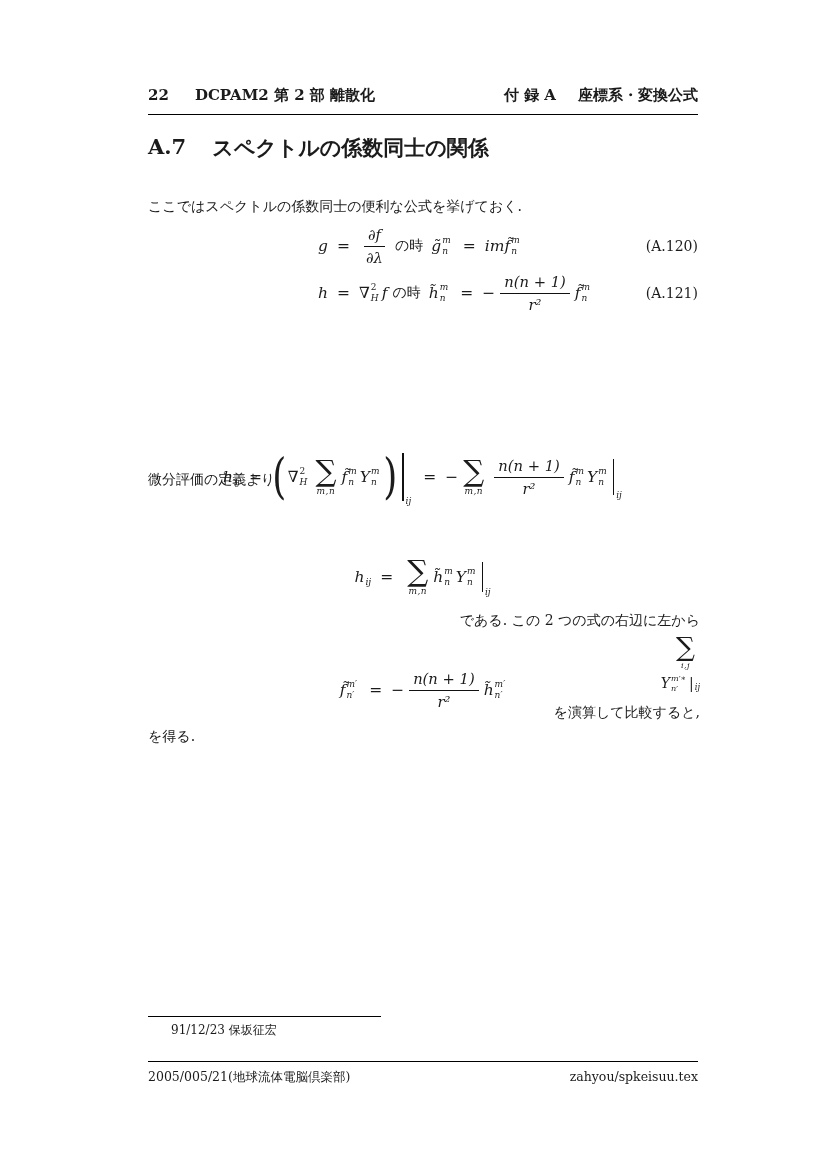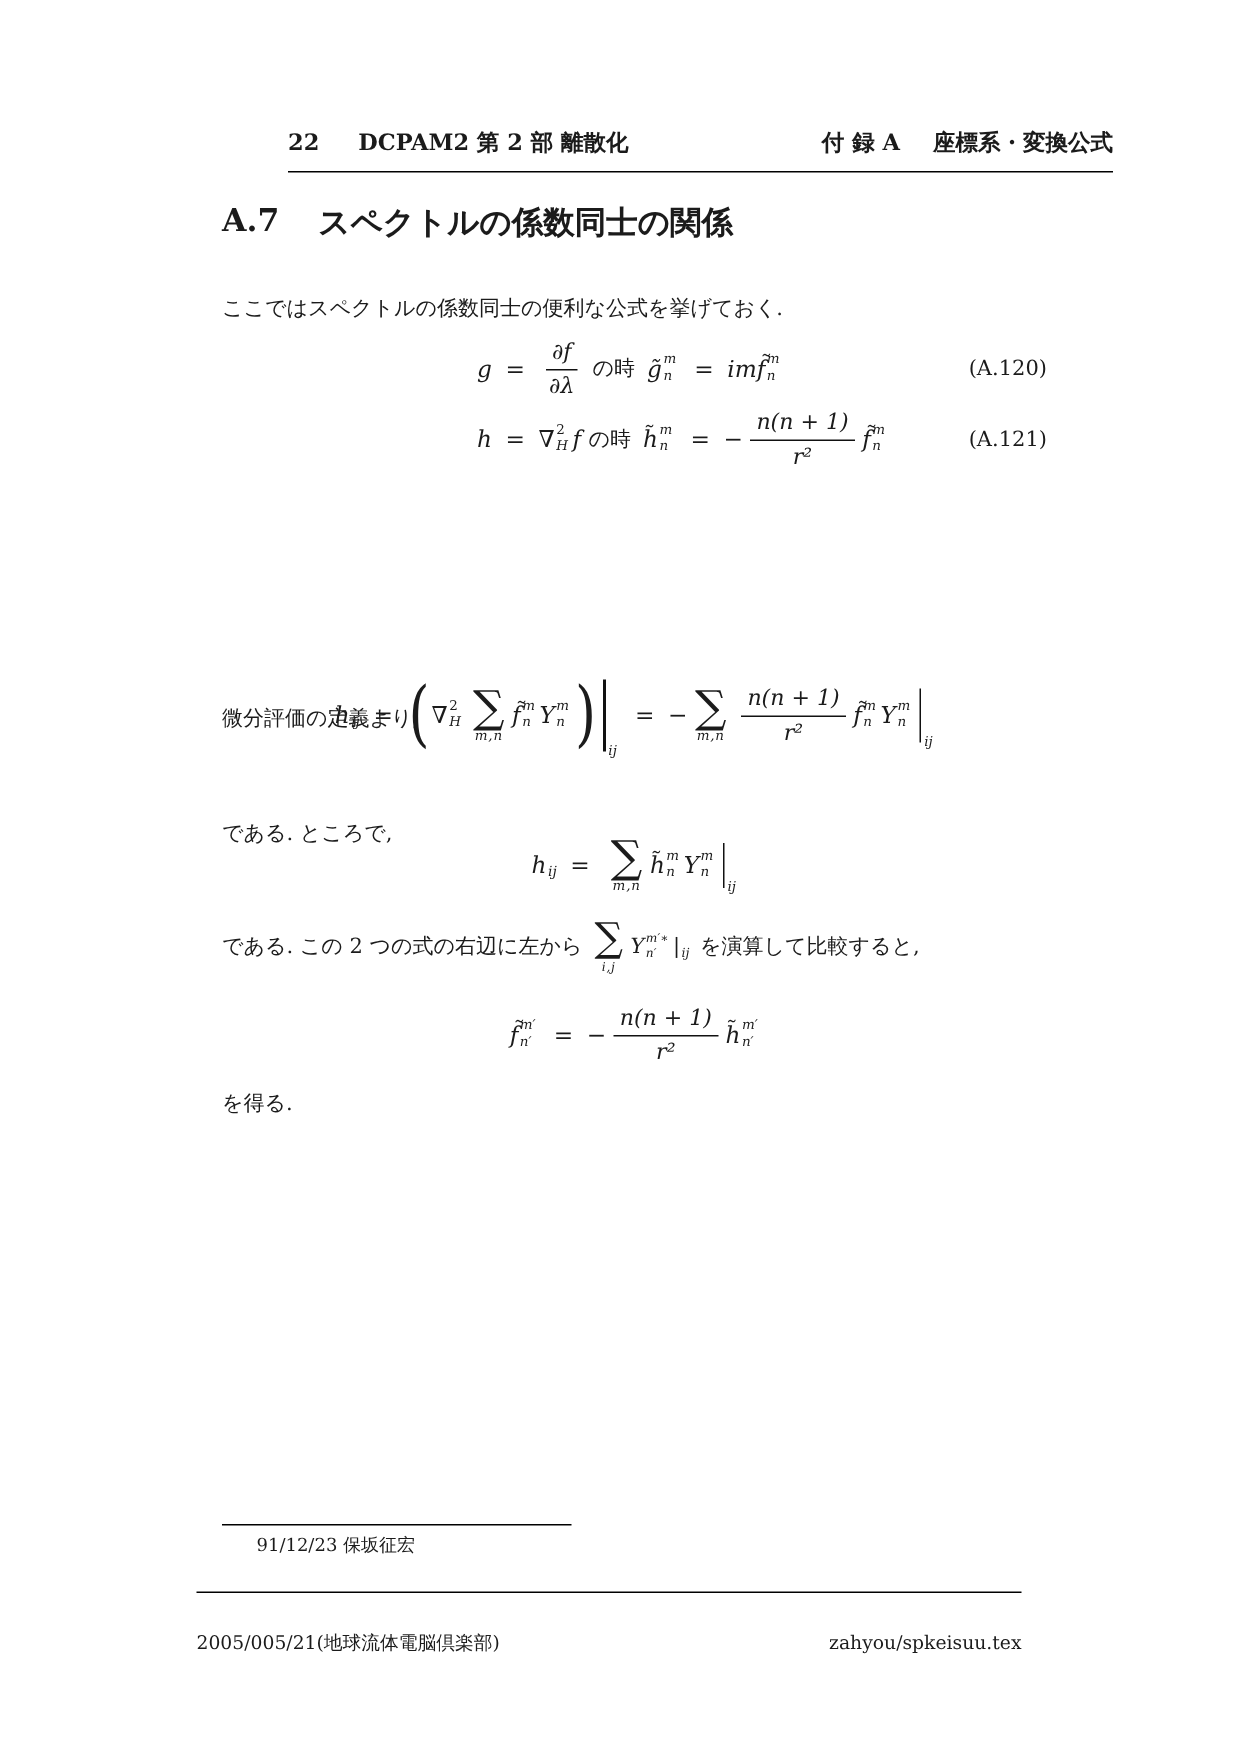--- a/index.html
+++ b/index.html
@@ -9,37 +9,37 @@
     background: #ffffff;
     color: #1b1b1b;
     font-family: "DejaVu Serif", "Liberation Serif", serif;
     overflow: hidden;
   }
   
   .header {
     position: absolute; left: 148px; top: 86px; width: 550px;
     display: flex; justify-content: space-between; align-items: baseline;
     font-weight: bold; font-size: 15px;
-    padding-bottom: 9px; border-bottom: 1.6px solid #000; margin-left: 44px;
+    padding-bottom: 9px; border-bottom: 1.6px solid #000;
   }
   .h-left  { display: flex; gap: 26px; }
   .h-right { display: flex; gap: 22px; }
   
   .section-title {
     position: absolute; left: 148px; top: 134px; width: 550px;
     margin: 0; font-size: 21px; font-weight: bold; display: flex; gap: 26px;
   }
   
   .para { position: absolute; left: 148px; width: 552px; font-size: 14px; line-height: 29px; }
   .p-intro      { top: 178px; }
   .p-proof      { top: 359px; }
   .p-proof .line{ white-space: nowrap; }
   .p-deriv      { top: 422px; margin-top: 43px; }
   .p-dearu1     { top: 528px; }
-  .p-compare    { top: 606px; height: 50px; display: flex; align-items: center; white-space: nowrap; }
+  .p-compare    { top: 606px; height: 50px; display: flex; align-items: flex-end; white-space: nowrap; flex-direction: column; }
   .p-conclusion { top: 708px; }
   
   .mi { font-style: italic; }
   .mo { font-style: normal; }
   .mtext { font-style: normal; font-size: 14px; margin: 0 8px 0 5px; }
   .wide { margin: 0 9px; }
   .tok { display: inline-flex; align-items: center; }
   .lsub { font-size: 0.6em; font-style: italic; transform: translateY(0.45em); margin-left: 1px; }
   .ss {
     display: inline-flex; flex-direction: column; align-items: flex-start;
@@ -74,22 +74,22 @@
     font-size: 15.5px;
   }
   .eq-hijdef { top: 445px; height: 64px; }
   .eq-hijsum { top: 552px; height: 50px; }
   .eq-final  { top: 664px; height: 52px; }
   
   .footnote { position: absolute; left: 148px; top: 1016px; width: 552px; font-size: 12px; }
   .footnote .fn-rule { width: 233px; border-top: 1px solid #000; }
   .footnote .fn-text { margin-top: 5px; margin-left: 23px; }
   .footer {
-    position: absolute; left: 131px; top: 1061px; width: 550px;
-    border-top: 1px solid #000; padding-top: 25px;
+    position: absolute; left: 148px; top: 1061px; width: 550px;
+    border-top: 1px solid #000; padding-top: 7px;
     display: flex; justify-content: space-between; font-size: 12.5px;
   }
 </style>
 </head>
 <body>
 
 <div class="page">
 
   <header class="header">
     <div class="h-left">
@@ -241,21 +241,20 @@
           <span>m</span>
           <span>n</span>
         </span>
     </span>
     <span class="eval mid">
       <span class="bar"></span>
       <span class="esub">ij</span>
     </span>
   </div>
 
-  <p class="para p-dearu1">である. ところで,</p>
 
   <div class="displayeq eq-hijsum">
     <span class="tok">
       <span class="mi">h</span>
         <span class="lsub">ij</span>
     </span>
     <span class="tok mo wide">=</span>
     <span class="bigsum">
       <span class="sigma">∑</span>
       <span class="lim">m,n</span>

